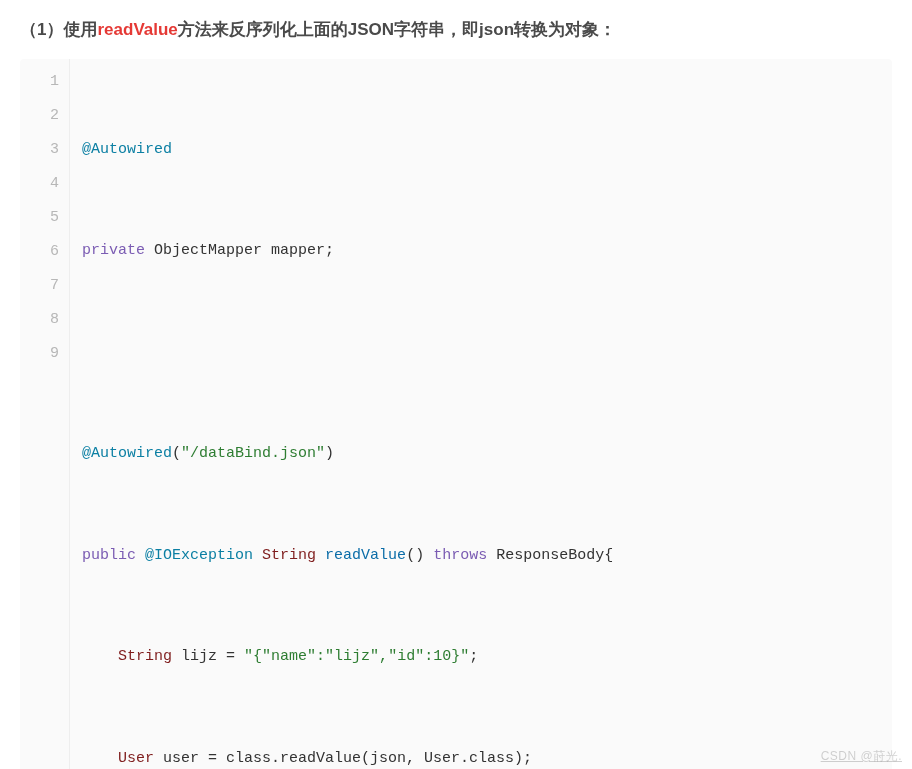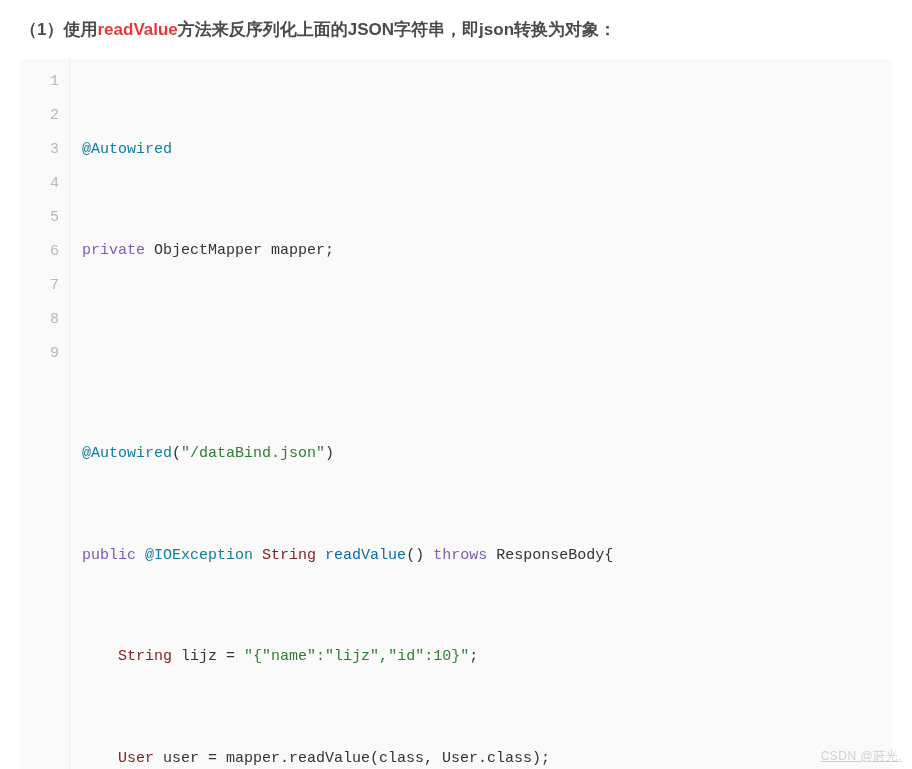--- a/index.html
+++ b/index.html
@@ -88,19 +88,19 @@
       <div>8</div>
       <div>9</div>
     </div>
   <div class="code-area">
     <div><span class="tok-annotation">@Autowired</span></div>
     <div><span class="tok-keyword">private</span><span> ObjectMapper mapper;</span></div>
     <div><span> </span></div>
     <div><span class="tok-annotation">@Autowired</span><span>(</span><span class="tok-string">"/dataBind.json"</span><span>)</span></div>
     <div><span class="tok-keyword">public</span><span> </span><span class="tok-annotation">@IOException</span><span> </span><span class="tok-type">String</span><span> </span><span class="tok-method">readValue</span><span>() </span><span class="tok-keyword">throws</span><span> ResponseBody{</span></div>
     <div><span>    </span><span class="tok-type">String</span><span> lijz = </span><span class="tok-string">"{</span><span class="tok-string">"name"</span><span class="tok-string">:</span><span class="tok-string">"lijz"</span><span class="tok-string">,</span><span class="tok-string">"id"</span><span class="tok-string">:10}"</span><span>;</span></div>
-    <div><span>    </span><span class="tok-type">User</span><span> user = mapper.readValue(class, User.class);</span></div>
+    <div><span>    </span><span class="tok-type">User</span><span> user = class.readValue(json, User.class);</span></div>
     
     
   </div>
 </div>
 
 <div class="watermark">CSDN @莳光.</div>
 
 </body></html>

